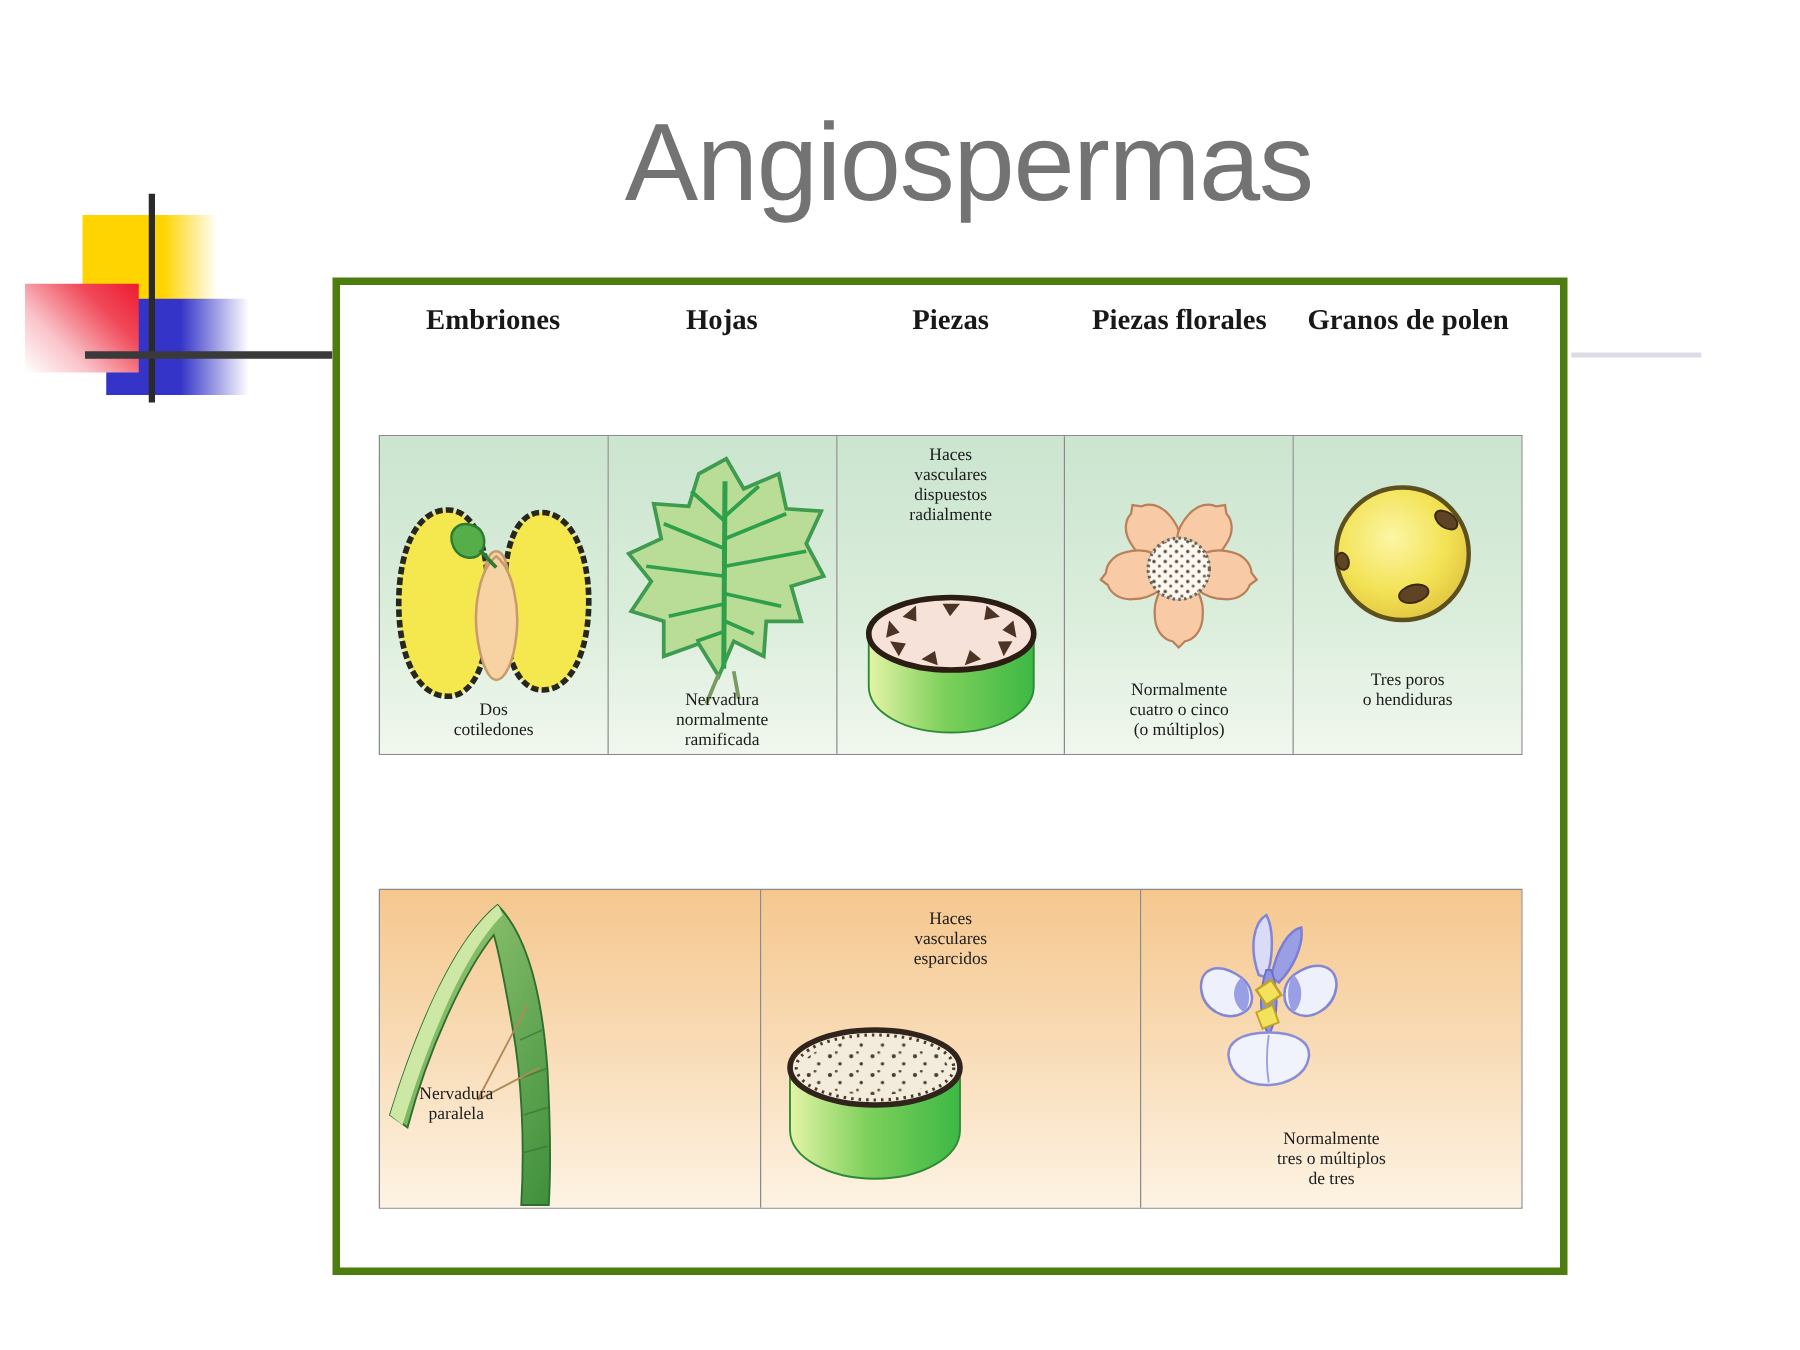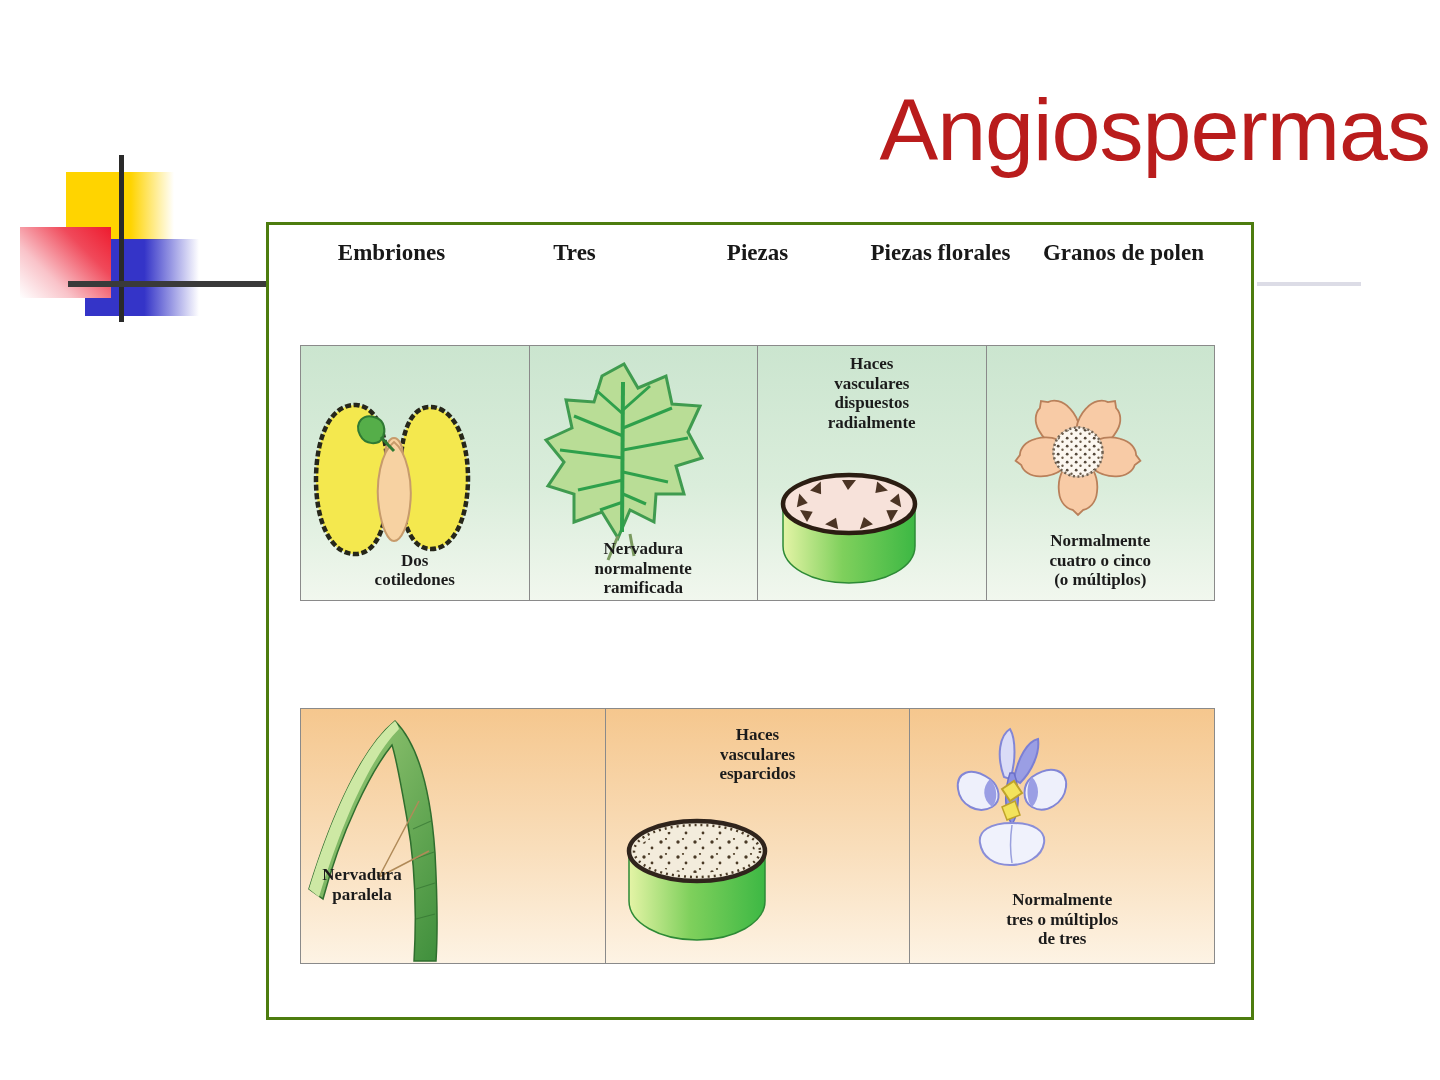--- a/index.html
+++ b/index.html
@@ -10,41 +10,41 @@
   .deco-yellow{left:66px;top:172px;width:108px;height:68px;
     background:linear-gradient(90deg,#ffd400 0%,#ffd400 60%,rgba(255,212,0,0) 100%);}
   .deco-blue{left:85px;top:239px;width:114px;height:77px;
     background:linear-gradient(90deg,#3434c8 0%,#3434c8 52%,rgba(52,52,200,0) 100%);}
   .deco-red{left:20px;top:227px;width:91px;height:71px;
     background:linear-gradient(225deg,#ee1b2e 0%,#f0495a 30%,#f9c3c9 68%,#ffffff 100%);}
   .deco-vline{left:119px;top:155px;width:5px;height:167px;background:#2a2a2a;}
   .deco-hline{left:68px;top:281px;width:198px;height:6px;background:#3a3a3a;}
   .deco-hline-right{left:1257px;top:282px;width:104px;height:4px;background:#dcdce6;}
   
-  .title{position:absolute;top:84px;left:120px;right:10px;margin:0;text-align:right;
+  .title{position:absolute;top:84px;left:120px;right:10px;margin:0;text-align:center;
     font-family:"Liberation Sans",sans-serif;font-weight:400;font-size:88px;line-height:1.05;
-    letter-spacing:-1px;color:#b91c1c;}
+    letter-spacing:-1px;color:#737373;}
   
   .figure{position:absolute;left:266px;top:222px;width:988px;height:798px;box-sizing:border-box;
-    border:3px solid #4d7c0f;background:#ffffff;}
+    border:6px solid #4d7c0f;background:#ffffff;}
   .headers{position:absolute;left:31px;top:15px;width:915px;display:flex;}
   .hdr{flex:1;text-align:center;font-size:23px;font-weight:700;color:#181818;}
   .sec-title{position:absolute;left:31px;width:915px;text-align:center;
     font-size:23px;font-weight:700;color:#181818;}
   .sec-dicot{top:81px;}
   .sec-mono{top:445px;}
   .row{position:absolute;left:31px;width:915px;height:256px;display:flex;box-sizing:border-box;
     border:1px solid #8a8a8a;}
   .row-dicot{top:120px;}
   .row-mono{top:483px;}
   .cell{flex:1 1 0;position:relative;border-left:1px solid #8a8a8a;overflow:hidden;}
   .cell:first-child{border-left:none;}
   .row-dicot .cell{background:linear-gradient(180deg,#cbe5cf 0%,#daeddb 55%,#f1f7ee 100%);}
   .row-mono  .cell{background:linear-gradient(180deg,#f5c78e 0%,#f9debb 55%,#fdf3e4 100%);}
-  .label{position:absolute;left:0;width:100%;text-align:center;font-size:17px;font-weight:700;
+  .label{position:absolute;left:0;width:100%;text-align:center;font-size:14px;font-weight:400;
     line-height:1.15;color:#1b1b1b;white-space:pre-line;z-index:2;}
   .lbl-d1{bottom:10px;margin-top:40px;}
   .lbl-d2{bottom:2px;}
   .lbl-d3{top:8px;}
   .lbl-d4{bottom:10px;}
   .lbl-d5{bottom:34px;}
   .lbl-m1{left:auto;right:10px;width:118px;bottom:24px;}
   .lbl-m2{left:4px;top:156px;width:114px;}
   .lbl-m3{top:16px;}
   .lbl-m4{bottom:14px;}
@@ -62,21 +62,21 @@
   <div class="deco deco-vline"></div>
   <div class="deco deco-hline"></div>
   <div class="deco deco-hline-right"></div>
 
   <h1 class="title">Angiospermas</h1>
 
   <div class="figure">
 
     <div class="headers">
       <div class="hdr">Embriones</div>
-      <div class="hdr">Tres</div>
+      <div class="hdr">Hojas</div>
       <div class="hdr">Piezas</div>
       <div class="hdr">Piezas florales</div>
       <div class="hdr">Granos de polen</div>
     </div>
 
 
     <div class="row row-dicot">
 
       <div class="cell">
         <svg class="art" style="left:10px;top:50px;" width="168" height="168" viewBox="0 0 168 168">
@@ -154,20 +154,37 @@
           </g>
           <circle cx="67" cy="72" r="25" fill="#fcf7f0" stroke="#cbb9a6" stroke-width="1"></circle>
           <circle cx="67" cy="72" r="24" fill="url(#fdot)"></circle>
           <circle cx="67" cy="72" r="24.5" fill="none" stroke="#6f6050" stroke-width="2.5" stroke-dasharray="2 2.6"></circle>
         </svg>
         <div class="label lbl-d4">Normalmente
 cuatro o cinco
 (o múltiplos)</div>
       </div>
 
+      <div class="cell">
+        <svg class="art" style="left:30px;top:34px;" width="114" height="124" viewBox="0 0 114 124">
+          <defs>
+            <radialGradient id="pr1" cx="0.42" cy="0.38" r="0.75">
+              <stop offset="0" stop-color="#fcf6a6"></stop>
+                <stop offset="0.55" stop-color="#f3e254"></stop>
+                <stop offset="1" stop-color="#d9ba39"></stop>
+            </radialGradient>
+          </defs>
+          <circle cx="57" cy="60" r="53" fill="url(#pr1)" stroke="#5d501f" stroke-width="3.5"></circle>
+          <ellipse cx="92" cy="33" rx="10" ry="6" transform="rotate(35 92 33)" fill="#5e4424" stroke="#3a2810" stroke-width="1.5"></ellipse>
+          <ellipse cx="9" cy="66" rx="7" ry="5" transform="rotate(75 9 66)" fill="#5e4424" stroke="#3a2810" stroke-width="1.5"></ellipse>
+          <ellipse cx="66" cy="92" rx="12" ry="7" transform="rotate(-14 66 92)" fill="#5e4424" stroke="#3a2810" stroke-width="1.5"></ellipse>
+        </svg>
+        <div class="label lbl-d5">Tres poros
+o hendiduras</div>
+      </div>
     </div>
 
 
     <div class="row row-mono">
 
 
       <div class="cell">
         <svg class="art" style="left:0;top:0;" width="183" height="256" viewBox="0 0 183 256">
           <defs>
             <linearGradient id="bg2" x1="0" y1="0" x2="1" y2="1">

